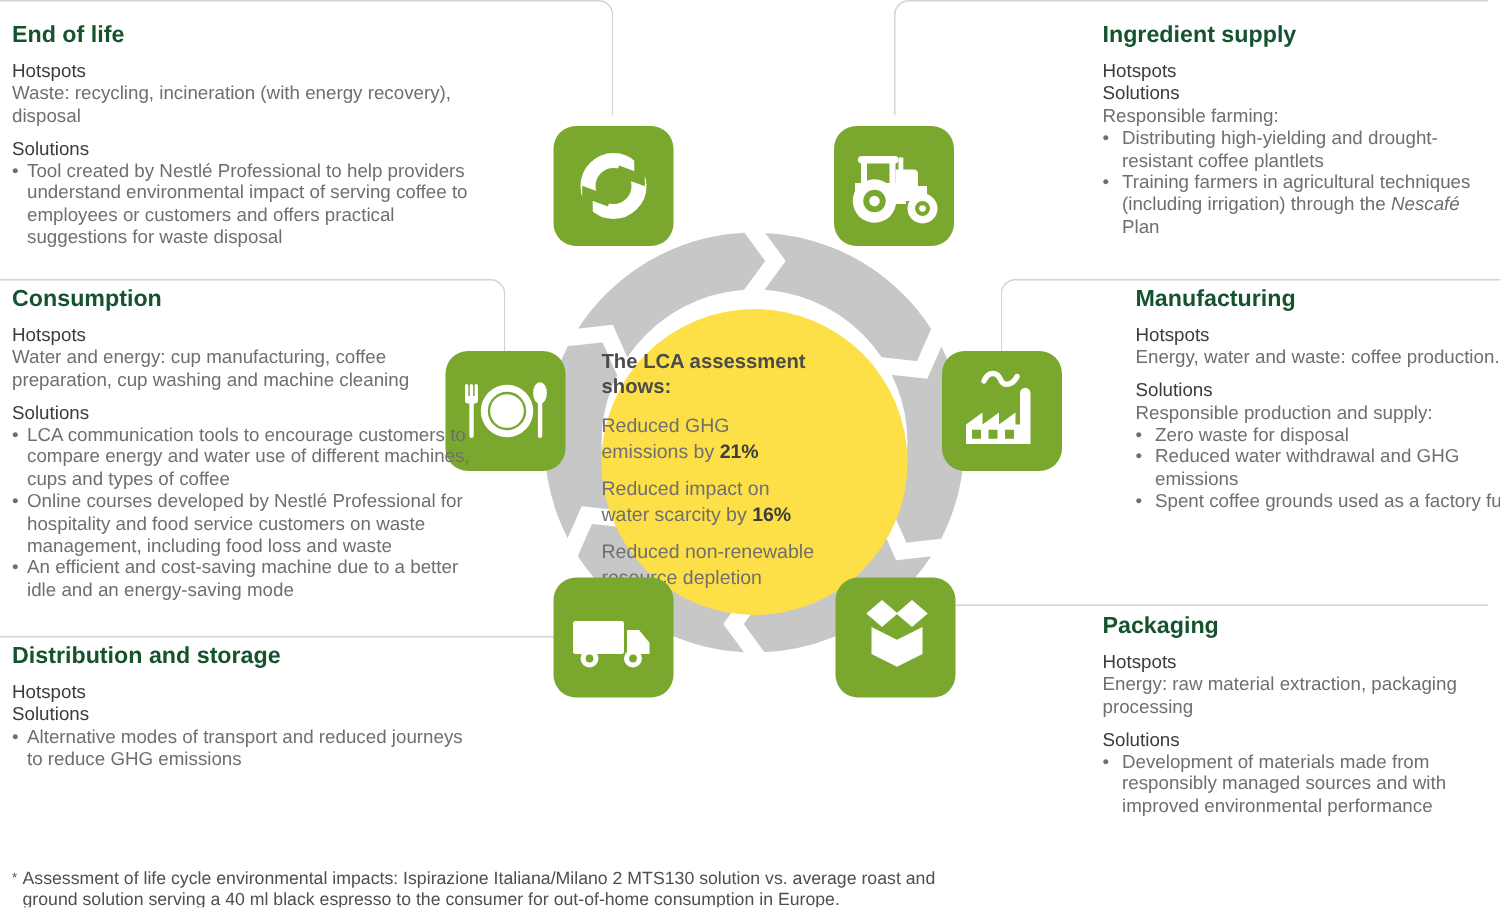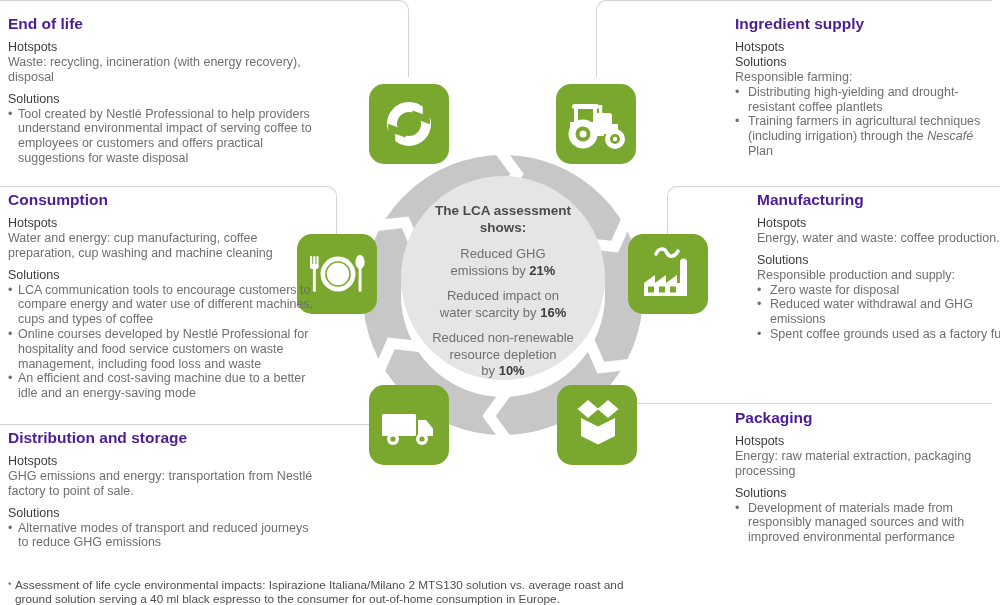--- a/index.html
+++ b/index.html
@@ -17,36 +17,36 @@
   .conn-pack{left:637px;top:403px;width:355px;height:0;border-top:1px solid #d3d3d2;}
 
   
   .panel{position:absolute;}
   .pos-eol {left:8px;  top:15px; width:308px;}
   .pos-ing {left:735px;top:15px; width:262px;}
   .pos-cons{left:8px;  top:191px;width:314px;}
   .pos-manu{left:757px;top:191px;width:262px;}
   .pos-dist{left:8px;  top:429px;width:314px;}
   .pos-pack{left:735px;top:409px;width:262px;}
-  .panel h2{margin:0 0 7px 0;font-size:15.5px;font-weight:bold;color:#4c1d95;}
+  .panel h2{margin:0 0 7px 0;font-size:15.5px;font-weight:bold;color:#14532d;}
   .panel h3{margin:0;font-size:12.5px;font-weight:normal;color:#3c3c3b;line-height:15px;}
   .panel p,.panel li{font-size:12.5px;color:#706f6f;line-height:14.8px;}
   .panel p{margin:0 0 7px 0;}
   .panel p.intro{margin:0;}
   .panel ul{list-style:none;margin:0;padding:0;}
   .panel li{position:relative;padding-left:10px;}
   .panel li::before{content:"\2022";position:absolute;left:0;top:0;color:#706f6f;}
   .panel.rightcol li{padding-left:13px;}
   .panel li i{font-style:italic;}
 
   
   .ring{position:absolute;left:350px;top:142px;width:306px;height:306px;}
   .center-circle{
-    position:absolute;left:401px;top:176px;width:204px;height:204px;border-radius:50%;
-    background:#e5e5e5;text-align:center;
+    position:absolute;left:401px;top:206px;width:204px;height:204px;border-radius:50%;
+    background:#fde047;text-align:left;
   }
   .center-inner{padding-top:26px;}
   .center-title{font-size:13.5px;font-weight:bold;color:#4b4b4a;line-height:17px;margin:0 0 10px 0;}
   .stat{font-size:13px;color:#706f6f;line-height:16.5px;margin:0 0 9px 0;}
   .stat b{color:#3d3d3c;font-weight:bold;}
 
   .tile{position:absolute;width:80px;height:80px;background:#7aa82f;border-radius:15px;}
   .tile svg{position:absolute;left:0;top:0;}
   .tile-recycle{left:369px;top:84px;}
   .tile-tractor{left:556px;top:84px;}
@@ -228,21 +228,20 @@
     <ul>
       <li>Zero waste for disposal</li>
       <li>Reduced water withdrawal and GHG emissions</li>
       <li>Spent coffee grounds used as a factory fuel</li>
     </ul>
   </section>
 
   <section class="panel pos-dist">
     <h2>Distribution and storage</h2>
     <h3>Hotspots</h3>
-    <p>GHG emissions and energy: transportation from Nestlé factory to point of sale.</p>
     <h3>Solutions</h3>
     <ul>
       <li>Alternative modes of transport and reduced journeys to reduce GHG emissions</li>
     </ul>
   </section>
 
   <section class="panel rightcol pos-pack">
     <h2>Packaging</h2>
     <h3>Hotspots</h3>
     <p>Energy: raw material extraction, packaging processing</p>

